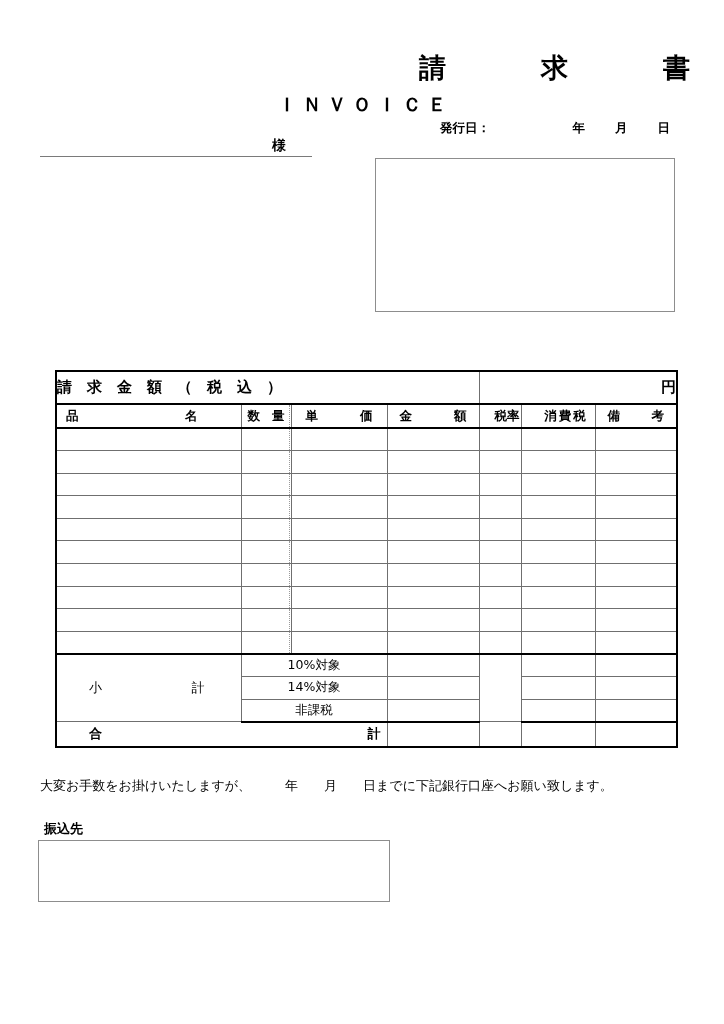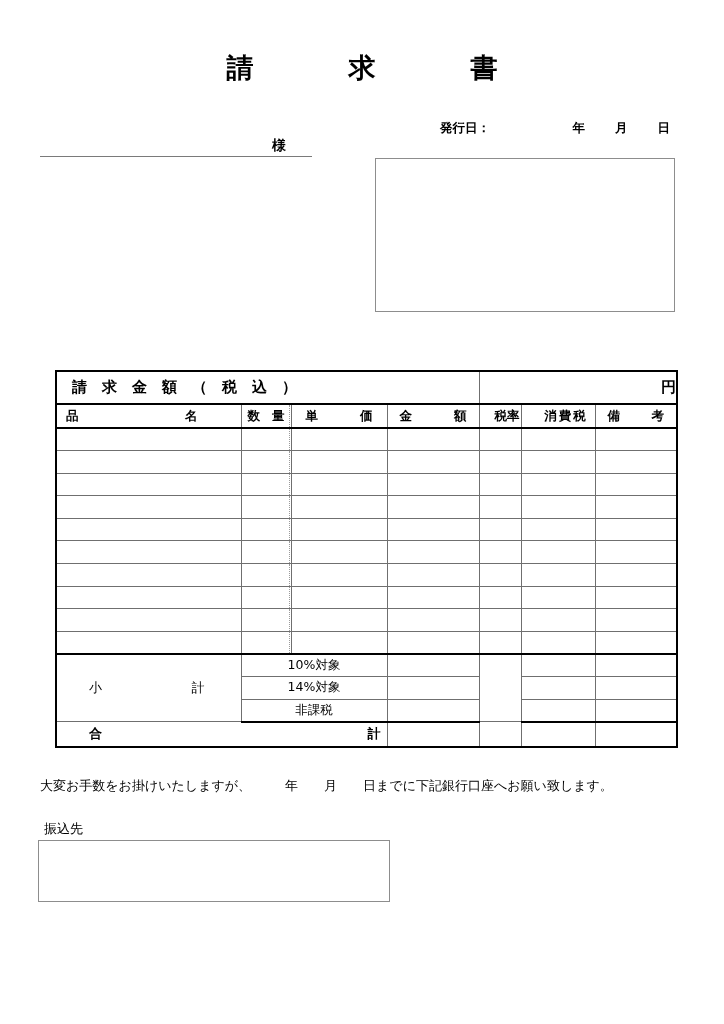--- a/index.html
+++ b/index.html
@@ -16,21 +16,21 @@
     overflow: hidden;
   }
 
   .page { position: absolute; inset: 0; }
 
   
   .title-main {
     position: absolute;
     left: 0; right: 0;
     top: 54px;
-    text-align: center;
+    text-align: right;
     font-size: 27px;
     font-weight: bold;
     letter-spacing: 34px;
     text-indent: 34px;
     line-height: 1;
   }
   .title-sub {
     position: absolute;
     left: 0; right: 0;
     top: 95px;
@@ -134,21 +134,20 @@
 
   .thick-top { border-top: 2.2px solid #000 !important; }
   .thick-bottom { border-bottom: 2.2px solid #000 !important; }
   .thick-left { border-left: 2.2px solid #000 !important; }
   .thick-right { border-right: 2.2px solid #000 !important; }
 
   .row-total-amount td {
     height: 33px;
     font-size: 15px;
     font-weight: bold;
-    padding-left: 15px;
   }
   .total-label-cell { padding: 0 14px 0 22px; }
   .total-yen-cell { text-align: right; padding-right: 32px; }
 
   .row-head td {
     height: 24px;
     font-size: 12.5px;
     font-weight: bold;
   }
   .head-spread {
@@ -232,38 +231,40 @@
     white-space: nowrap;
   }
   .pay-note .gap { display: inline-block; width: 34px; }
   .pay-note .gap-sm { display: inline-block; width: 26px; }
 
   .bank-label {
     position: absolute;
     left: 44px;
     top: 820px;
     font-size: 13px;
+    font-weight: bold;
   }
   .bank-box {
     position: absolute;
     left: 38px;
     top: 840px;
     width: 352px;
     height: 62px;
     border: 1.2px solid #8d8d8d;
     box-sizing: border-box;
     background: #fff;
   }
 </style>
 </head>
 <body>
 
 <div class="page">
 
   <div class="title-main">請　求　書</div>
+  <div class="title-sub">ＩＮＶＯＩＣＥ</div>
 
   <div class="issue-row">
     <span class="issue-label">発行日：</span>
     <span class="issue-date-fields">
       <span>年</span>
       <span>月</span>
       <span>日</span>
     </span>
   </div>
 

